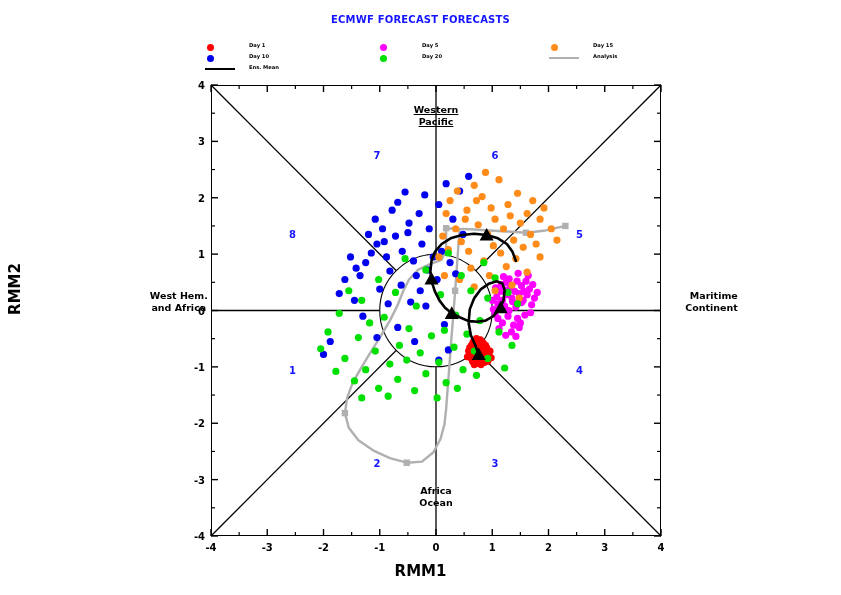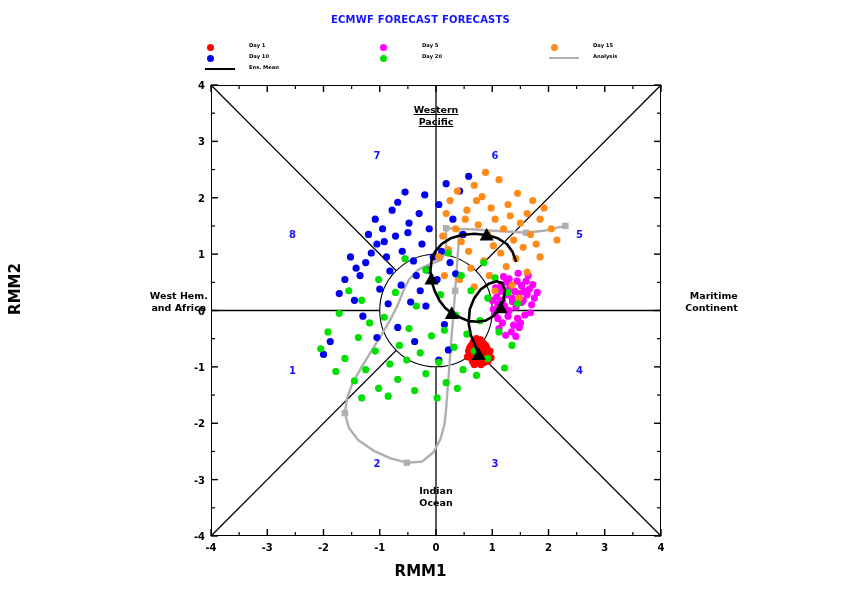--- a/index.html
+++ b/index.html
@@ -479,21 +479,21 @@
       <div class="phase-num" style="left: 81.5625px; top: 284.694px;">1</div>
       <div class="phase-num" style="left: 165.938px; top: 377.712px;">2</div>
       <div class="phase-num" style="left: 284.062px; top: 377.712px;">3</div>
       <div class="phase-num" style="left: 368.438px; top: 284.694px;">4</div>
       <div class="phase-num" style="left: 368.438px; top: 149.394px;">5</div>
       <div class="phase-num" style="left: 284.062px; top: 70.4688px;">6</div>
       <div class="phase-num" style="left: 165.938px; top: 70.4688px;">7</div>
       <div class="phase-num" style="left: 81.5625px; top: 149.394px;">8</div>
       <div class="region-lbl" style="text-align: center; width: 120px; left: 165px; top: 19.0062px; text-decoration: underline;">Western
 Pacific</div>
-      <div class="region-lbl" style="text-align: center; width: 120px; left: 165px; top: 399.537px;">Indian
+      <div class="region-lbl" style="text-align: center; width: 120px; left: 165px; top: 399.537px;">Africa
 Ocean</div>
       <div class="region-lbl" style="text-align: center; left: -61.1875px; top: 205.044px;">West Hem.
 and Africa</div>
       <div class="region-lbl" style="text-align: right; left: 451.188px; top: 205.044px; margin-left: 23px;">Maritime
 Continent</div>
     </div>
 
   <div id="xlabel">RMM1</div>
   <div id="ylabel">RMM2</div>
 

